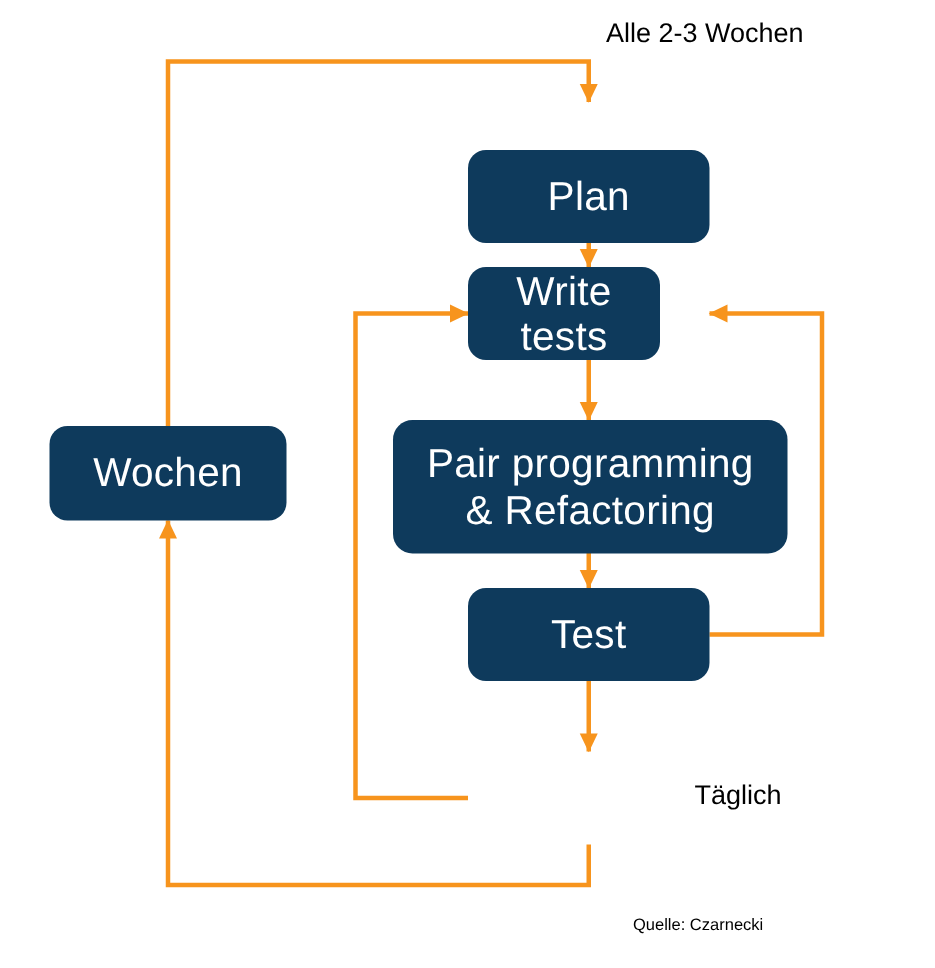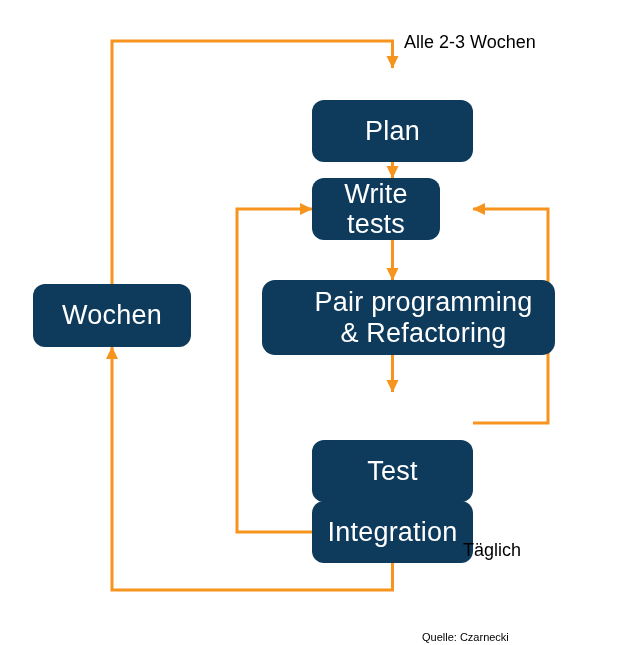--- a/index.html
+++ b/index.html
@@ -41,30 +41,29 @@
     flex-direction: column;
     align-items: center;
     justify-content: center;
     text-align: center;
     font-size: 27px;
     line-height: 1.12;
     letter-spacing: 0.2px;
   }
   .node-plan        { left: 312px; top:  68px; width: 161px; height: 62px; margin-top: 32px; }
   .node-write-tests { left: 312px; top: 178px; width: 128px; height: 62px; }
-  .node-pair        { left: 262px; top: 280px; width: 263px; height: 75px; border-radius: 13px; padding-left: 30px; }
-  .node-test        { left: 312px; top: 392px; width: 161px; height: 62px; margin-top: 48px; }
+  .node-pair        { left: 262px; top: 280px; width: 263px; height: 89px; border-radius: 13px; }
+  .node-test        { left: 312px; top: 392px; width: 161px; height: 62px; }
   .node-integration { left: 312px; top: 501px; width: 161px; height: 62px; }
   .node-release     { left:  33px; top: 284px; width: 158px; height: 63px; }
   .annotation {
     position: absolute;
     color: var(--annotation-text, #000000);
     font-size: 18px;
     white-space: nowrap;
-    margin-top: 20px;
   }
   .annotation-cycle  { left: 404px; top:  12px; }
   .annotation-daily  { left: 463px; top: 520px; }
   .annotation-source { left: 422px; top: 611px; font-size: 11px; }
 </style>
 </head>
 <body>
 
 <div class="canvas">
 
@@ -94,23 +93,20 @@
 
   <div class="node node-pair">
     <span>Pair programming</span>
     <span>&amp; Refactoring</span>
   </div>
 
   <div class="node node-test">
     <span>Test</span>
   </div>
 
-  <div class="node node-integration">
-    <span>Integration</span>
-  </div>
 
   <div class="node node-release">
     <span>Wochen</span>
   </div>
 
   <div class="annotation annotation-cycle">Alle 2-3 Wochen</div>
 
   <div class="annotation annotation-daily">Täglich</div>
 
   <div class="annotation annotation-source">Quelle: Czarnecki</div>

